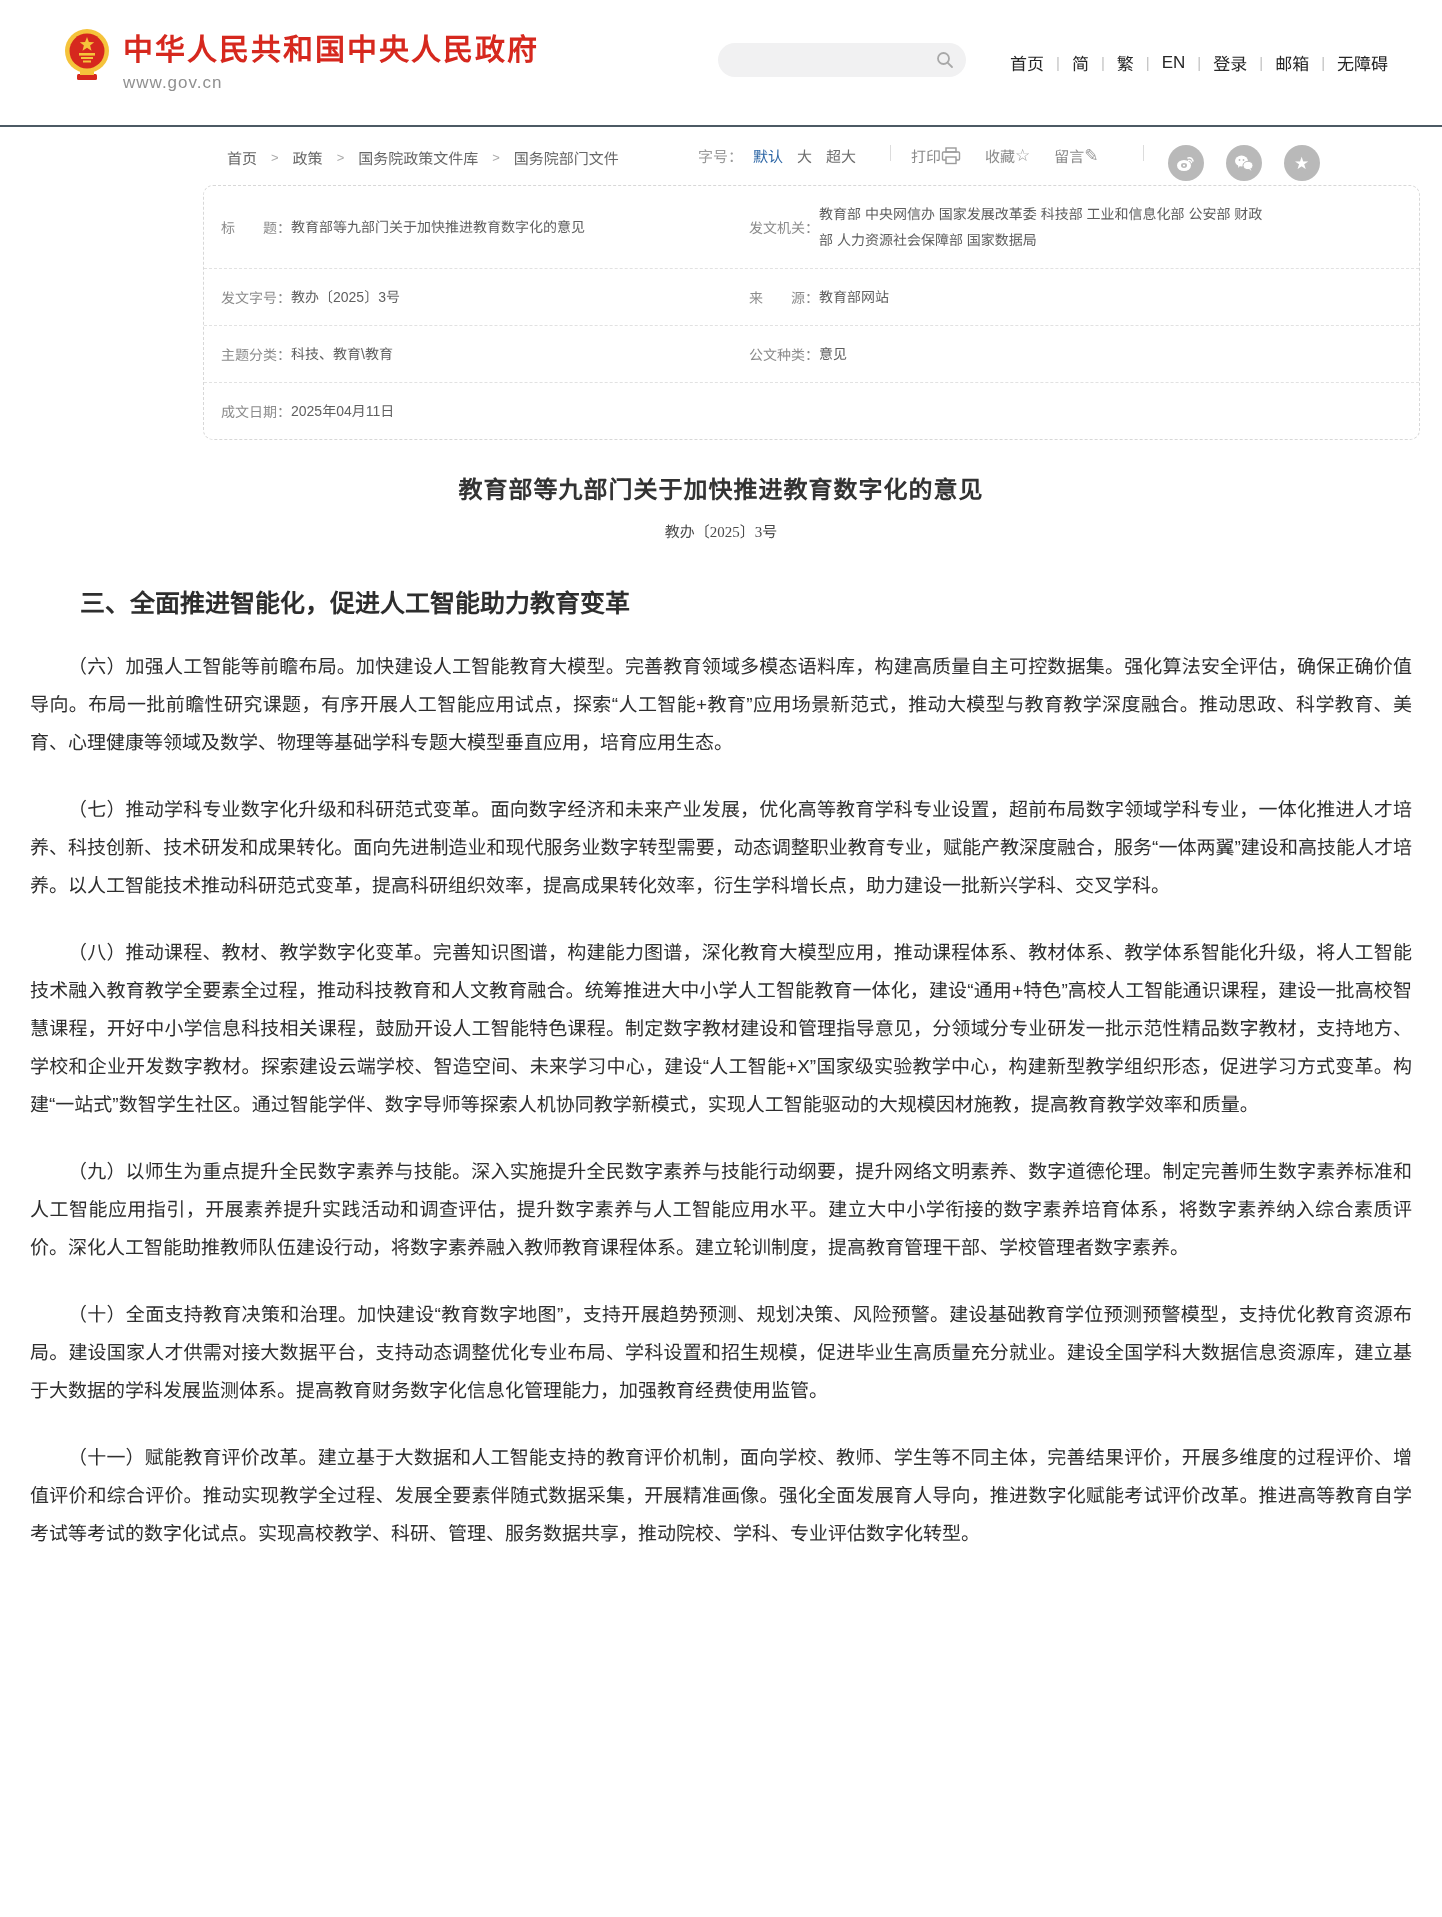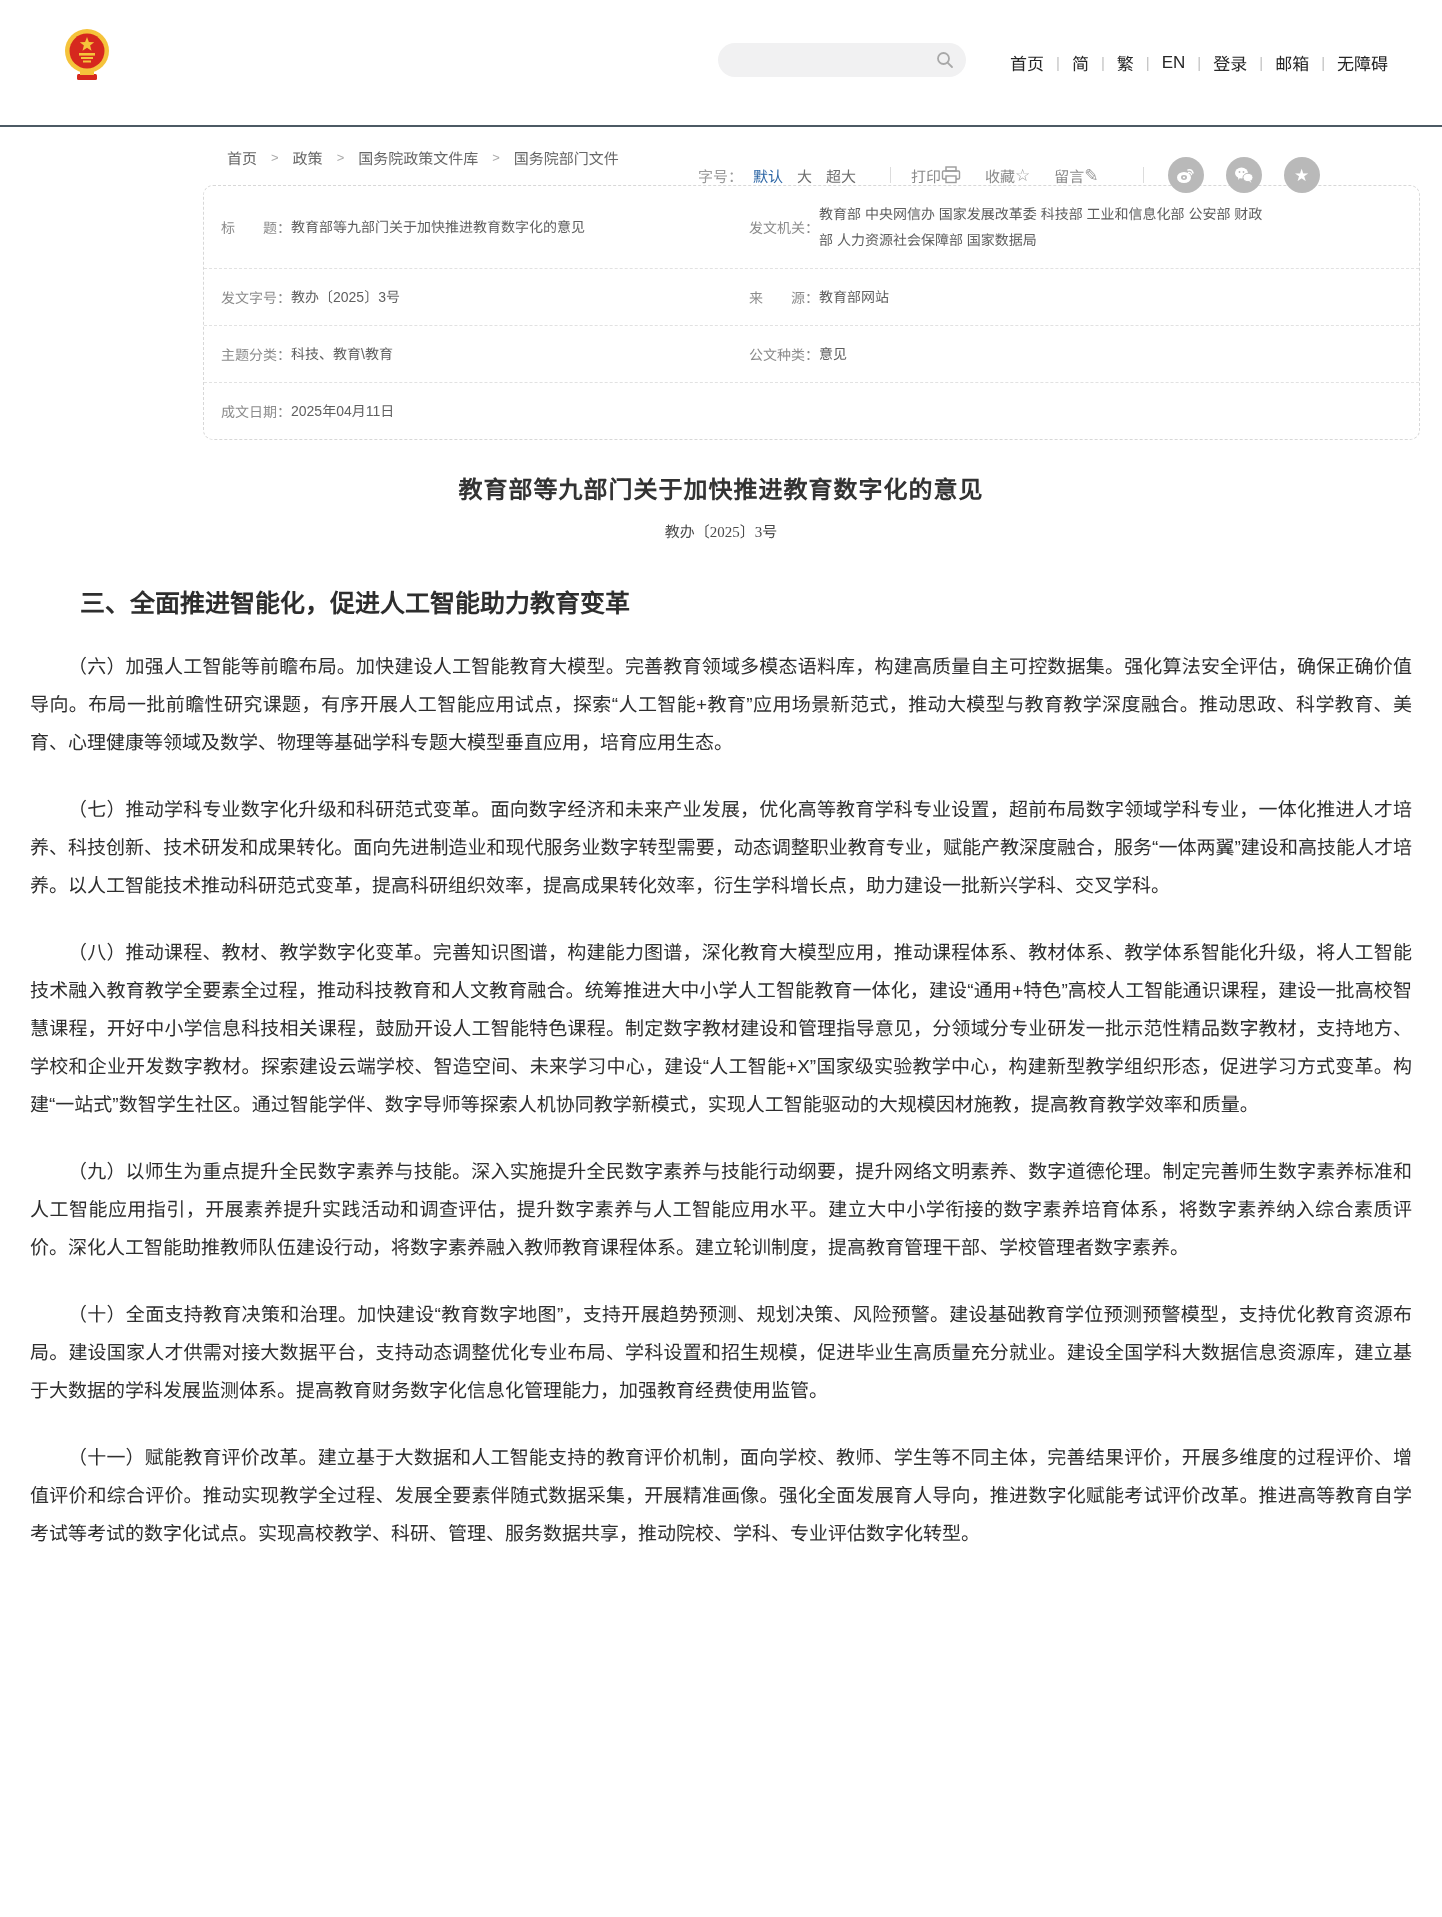--- a/index.html
+++ b/index.html
@@ -31,21 +31,21 @@
   .topnav .sep { color: #c2c2c2; font-size: 15px; }
   .topnav .sep::after { content: "|"; }
 
   
   .subheader { position: relative; height: 58px; }
   .breadcrumb { position: absolute; left: 227px; top: 20px; display: flex; align-items: center; font-size: 15px; color: #666; }
   .breadcrumb .crumb { cursor: pointer; }
   .breadcrumb .csep { color: #aaa; margin: 0 14px; font-size: 13px; }
   .breadcrumb .csep::after { content: ">"; }
 
-  .tools { position: absolute; left: 698px; top: 30px; display: flex; align-items: center; font-size: 15px; color: #8a8a8a; }
+  .tools { position: absolute; left: 698px; top: 18px; display: flex; align-items: flex-start; font-size: 15px; color: #8a8a8a; }
   .tools .fs-label { color: #9a9a9a; }
   .tools .fs-opt { margin-right: 14px; cursor: pointer; color: #6f6f6f; }
   .tools .fs-opt.active { color: #2d66a5; }
   .tools .vdiv { width: 1px; height: 16px; background: #dcdcdc; margin: 0 20px; }
   .tools .tool-btn { display: flex; align-items: center; margin-right: 24px; cursor: pointer; color: #8a8a8a; }
   .tools .tool-glyph { color: #9b9b9b; font-size: 17px; line-height: 1; }
   .share-circles { display: flex; align-items: center; gap: 22px; margin-left: 4px; }
   .circle-ic {
     width: 36px; height: 36px; border-radius: 50%; background: #b9b9b9;
     display: flex; align-items: center; justify-content: center; cursor: pointer;
@@ -82,20 +82,24 @@
     <svg class="emblem" viewBox="0 0 46 56">
       <circle cx="23" cy="25" r="22" fill="#f5c33b"></circle>
       <circle cx="23" cy="25" r="17.5" fill="#d6281e"></circle>
       <polygon fill="#f5c33b" points="23,11 24.9,16 30.2,16.3 26.1,19.6 27.5,24.7 23,21.8 18.5,24.7 19.9,19.6 15.8,16.3 21.1,16"></polygon>
       <rect x="15" y="27" width="16" height="2.6" fill="#f5c33b"></rect>
       <rect x="17" y="31" width="12" height="2" fill="#f5c33b"></rect>
       <rect x="19" y="34.5" width="8" height="2" fill="#f5c33b"></rect>
       <rect x="13" y="48" width="20" height="6" rx="1.5" fill="#d6281e"></rect>
       <rect x="16" y="45" width="14" height="4" fill="#f5c33b"></rect>
     </svg>
+    <div>
+      <div class="site-name">中华人民共和国中央人民政府</div>
+      <div class="site-url">www.gov.cn</div>
+    </div>
   </div>
 
   <div class="searchbox">
     <input type="text" value="" style="">
     <svg class="search-glyph" viewBox="0 0 18 18">
       <circle cx="7.5" cy="7.5" r="5.5" fill="none" stroke="#a8a8a8" stroke-width="1.8"></circle>
       <line x1="11.8" y1="11.8" x2="16" y2="16" stroke="#a8a8a8" stroke-width="1.8" stroke-linecap="round"></line>
     </svg>
   </div>
 

